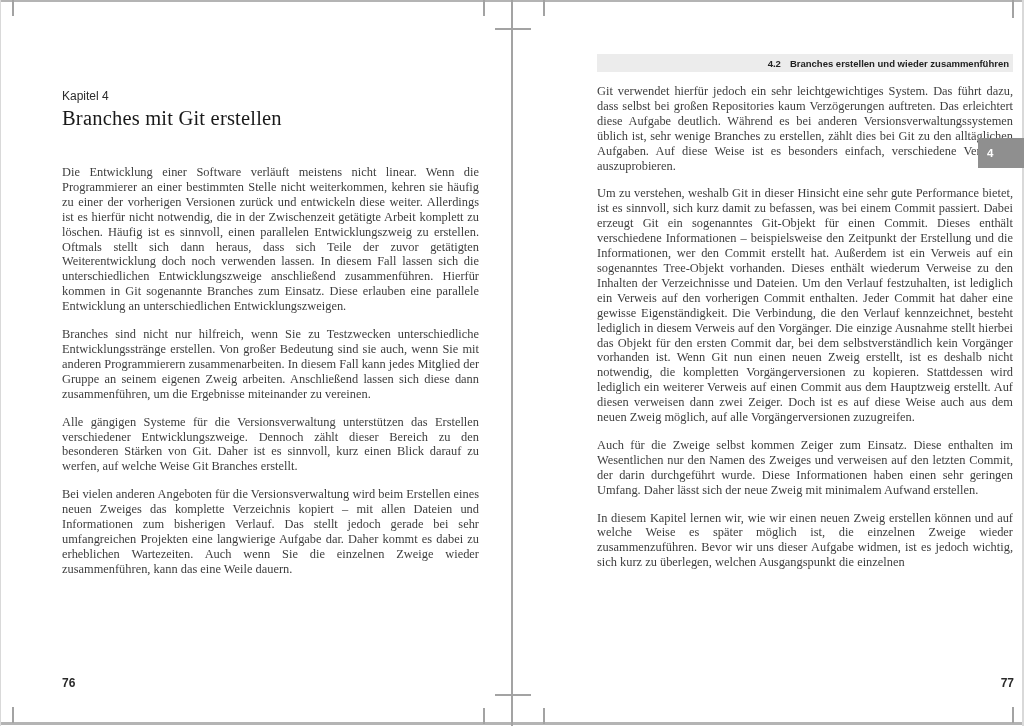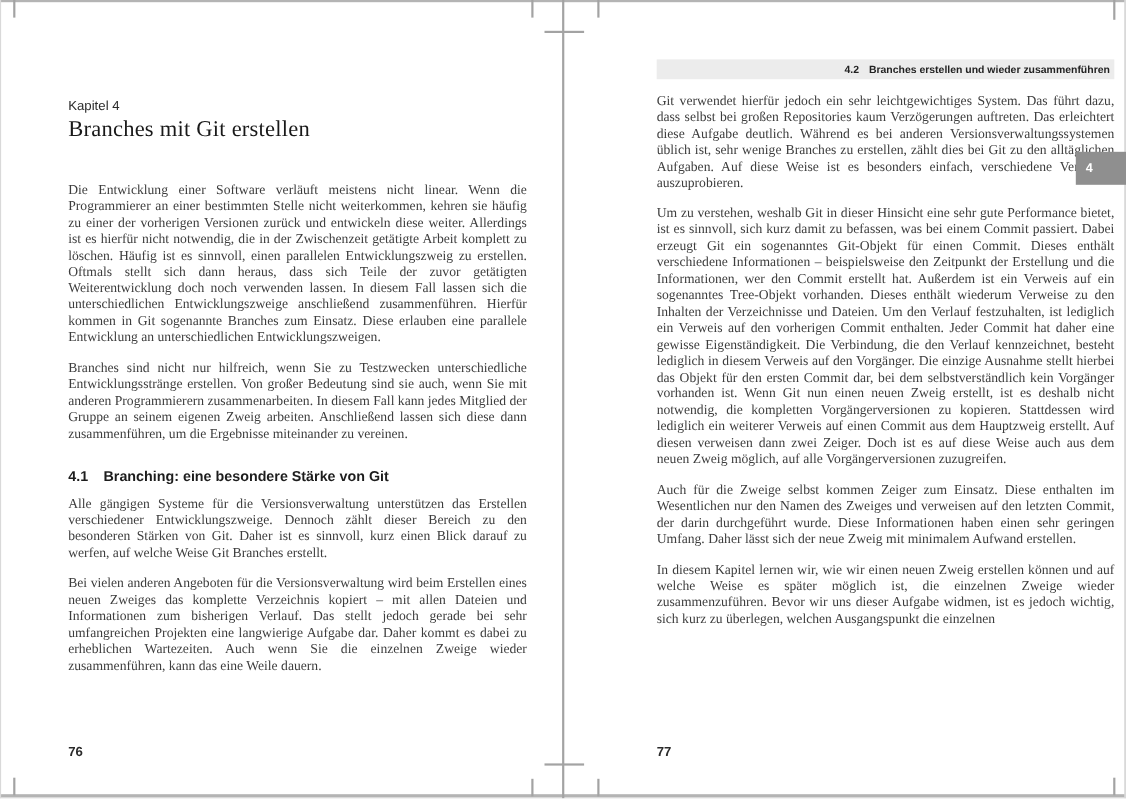--- a/index.html
+++ b/index.html
@@ -56,21 +56,21 @@
   .chapter-tab{
     position:absolute;left:978px;top:138px;width:46px;height:30px;background:#8f8f8f;
     color:#ffffff;font-family:"Liberation Sans",sans-serif;font-weight:bold;font-size:11.5px;
     display:flex;align-items:center;z-index:5;padding-left:9px;box-sizing:border-box;
   }
   .page-number{
     position:absolute;top:676px;font-family:"Liberation Sans",sans-serif;
     font-weight:bold;font-size:12px;color:#2a2a2a;
   }
   .page-number-left{left:62px;}
-  .page-number-right{right:11px;width:417px;text-align:left;left:auto;right:10px;}
+  .page-number-right{right:11px;width:417px;text-align:right;left:auto;right:10px;}
 </style>
 </head>
 <body>
 
 <div class="canvas">
 
   <div class="edge edge-top"></div>
   <div class="edge edge-bottom"></div>
   <div class="edge edge-left"></div>
   <div class="edge edge-right"></div>
@@ -85,21 +85,20 @@
   <div class="mark tick-v tick-ctl"></div>
   <div class="mark tick-v tick-ctr"></div>
   <div class="mark tick-v tick-cbl"></div>
   <div class="mark tick-v tick-cbr"></div>
 
   <div class="col col-left">
     <div class="kicker">Kapitel 4</div>
     <h1 class="chapter-title">Branches mit Git erstellen</h1>
     <p>Die Entwicklung einer Software verläuft meistens nicht linear. Wenn die Programmierer an einer bestimmten Stelle nicht weiterkommen, kehren sie häufig zu einer der vorherigen Versionen zurück und entwickeln diese weiter. Allerdings ist es hierfür nicht notwendig, die in der Zwischenzeit getätigte Arbeit komplett zu löschen. Häufig ist es sinnvoll, einen parallelen Entwicklungszweig zu erstellen. Oftmals stellt sich dann heraus, dass sich Teile der zuvor getätigten Weiterentwicklung doch noch verwenden lassen. In diesem Fall lassen sich die unterschiedlichen Entwicklungszweige anschließend zusammenführen. Hierfür kommen in Git sogenannte Branches zum Einsatz. Diese erlauben eine parallele Entwicklung an unterschiedlichen Entwicklungszweigen.</p>
     <p>Branches sind nicht nur hilfreich, wenn Sie zu Testzwecken unterschiedliche Entwicklungsstränge erstellen. Von großer Bedeutung sind sie auch, wenn Sie mit anderen Programmierern zusammenarbeiten. In diesem Fall kann jedes Mitglied der Gruppe an seinem eigenen Zweig arbeiten. Anschließend lassen sich diese dann zusammenführen, um die Ergebnisse miteinander zu vereinen.</p>
-    <h2 class="section-heading"><span class="sec-num">4.1</span><span>Branching: eine besondere Stärke von Git</span></h2>
     <p>Alle gängigen Systeme für die Versionsverwaltung unterstützen das Erstellen verschiedener Entwicklungszweige. Dennoch zählt dieser Bereich zu den besonderen Stärken von Git. Daher ist es sinnvoll, kurz einen Blick darauf zu werfen, auf welche Weise Git Branches erstellt.</p>
     <p>Bei vielen anderen Angeboten für die Versionsverwaltung wird beim Erstellen eines neuen Zweiges das komplette Verzeichnis kopiert – mit allen Dateien und Informationen zum bisherigen Verlauf. Das stellt jedoch gerade bei sehr umfangreichen Projekten eine langwierige Aufgabe dar. Daher kommt es dabei zu erheblichen Wartezeiten. Auch wenn Sie die einzelnen Zweige wieder zusammenführen, kann das eine Weile dauern.</p>
   </div>
   <div class="page-number page-number-left">76</div>
 
   <div class="running-header">
       <span class="sec-num">4.2</span>
       <span>Branches erstellen und wieder zusammenführen</span>
     </div>
 

